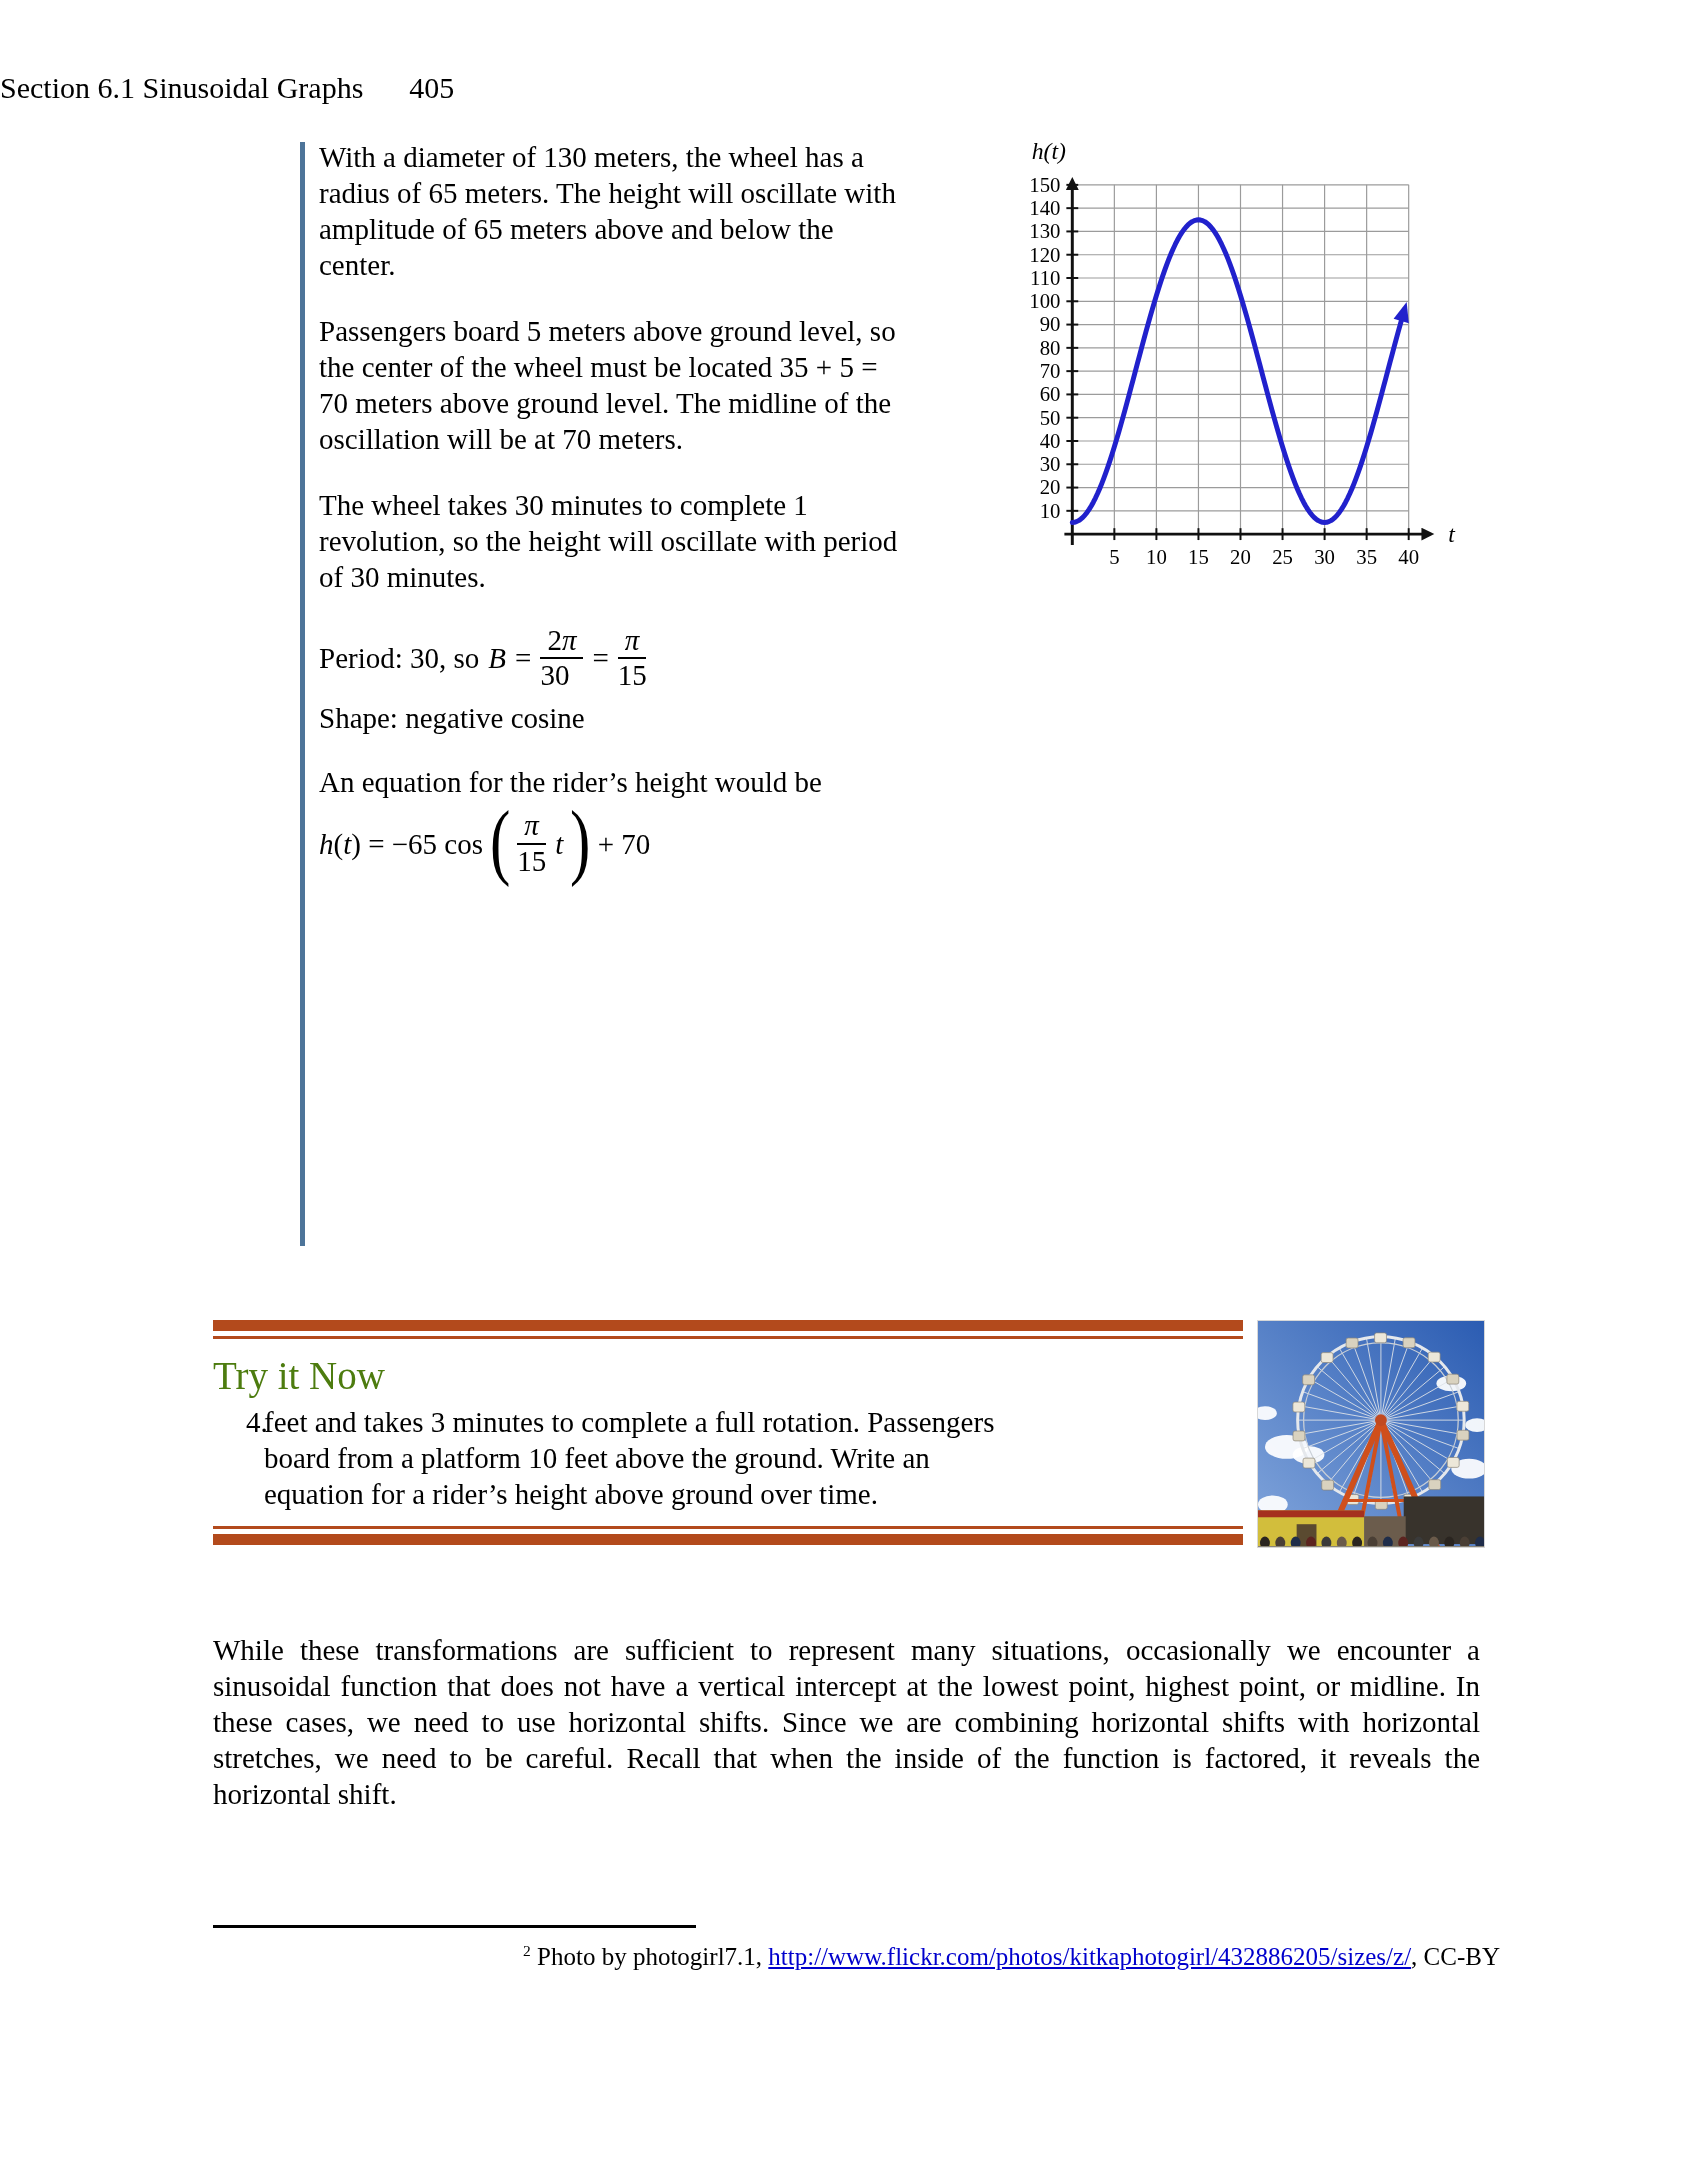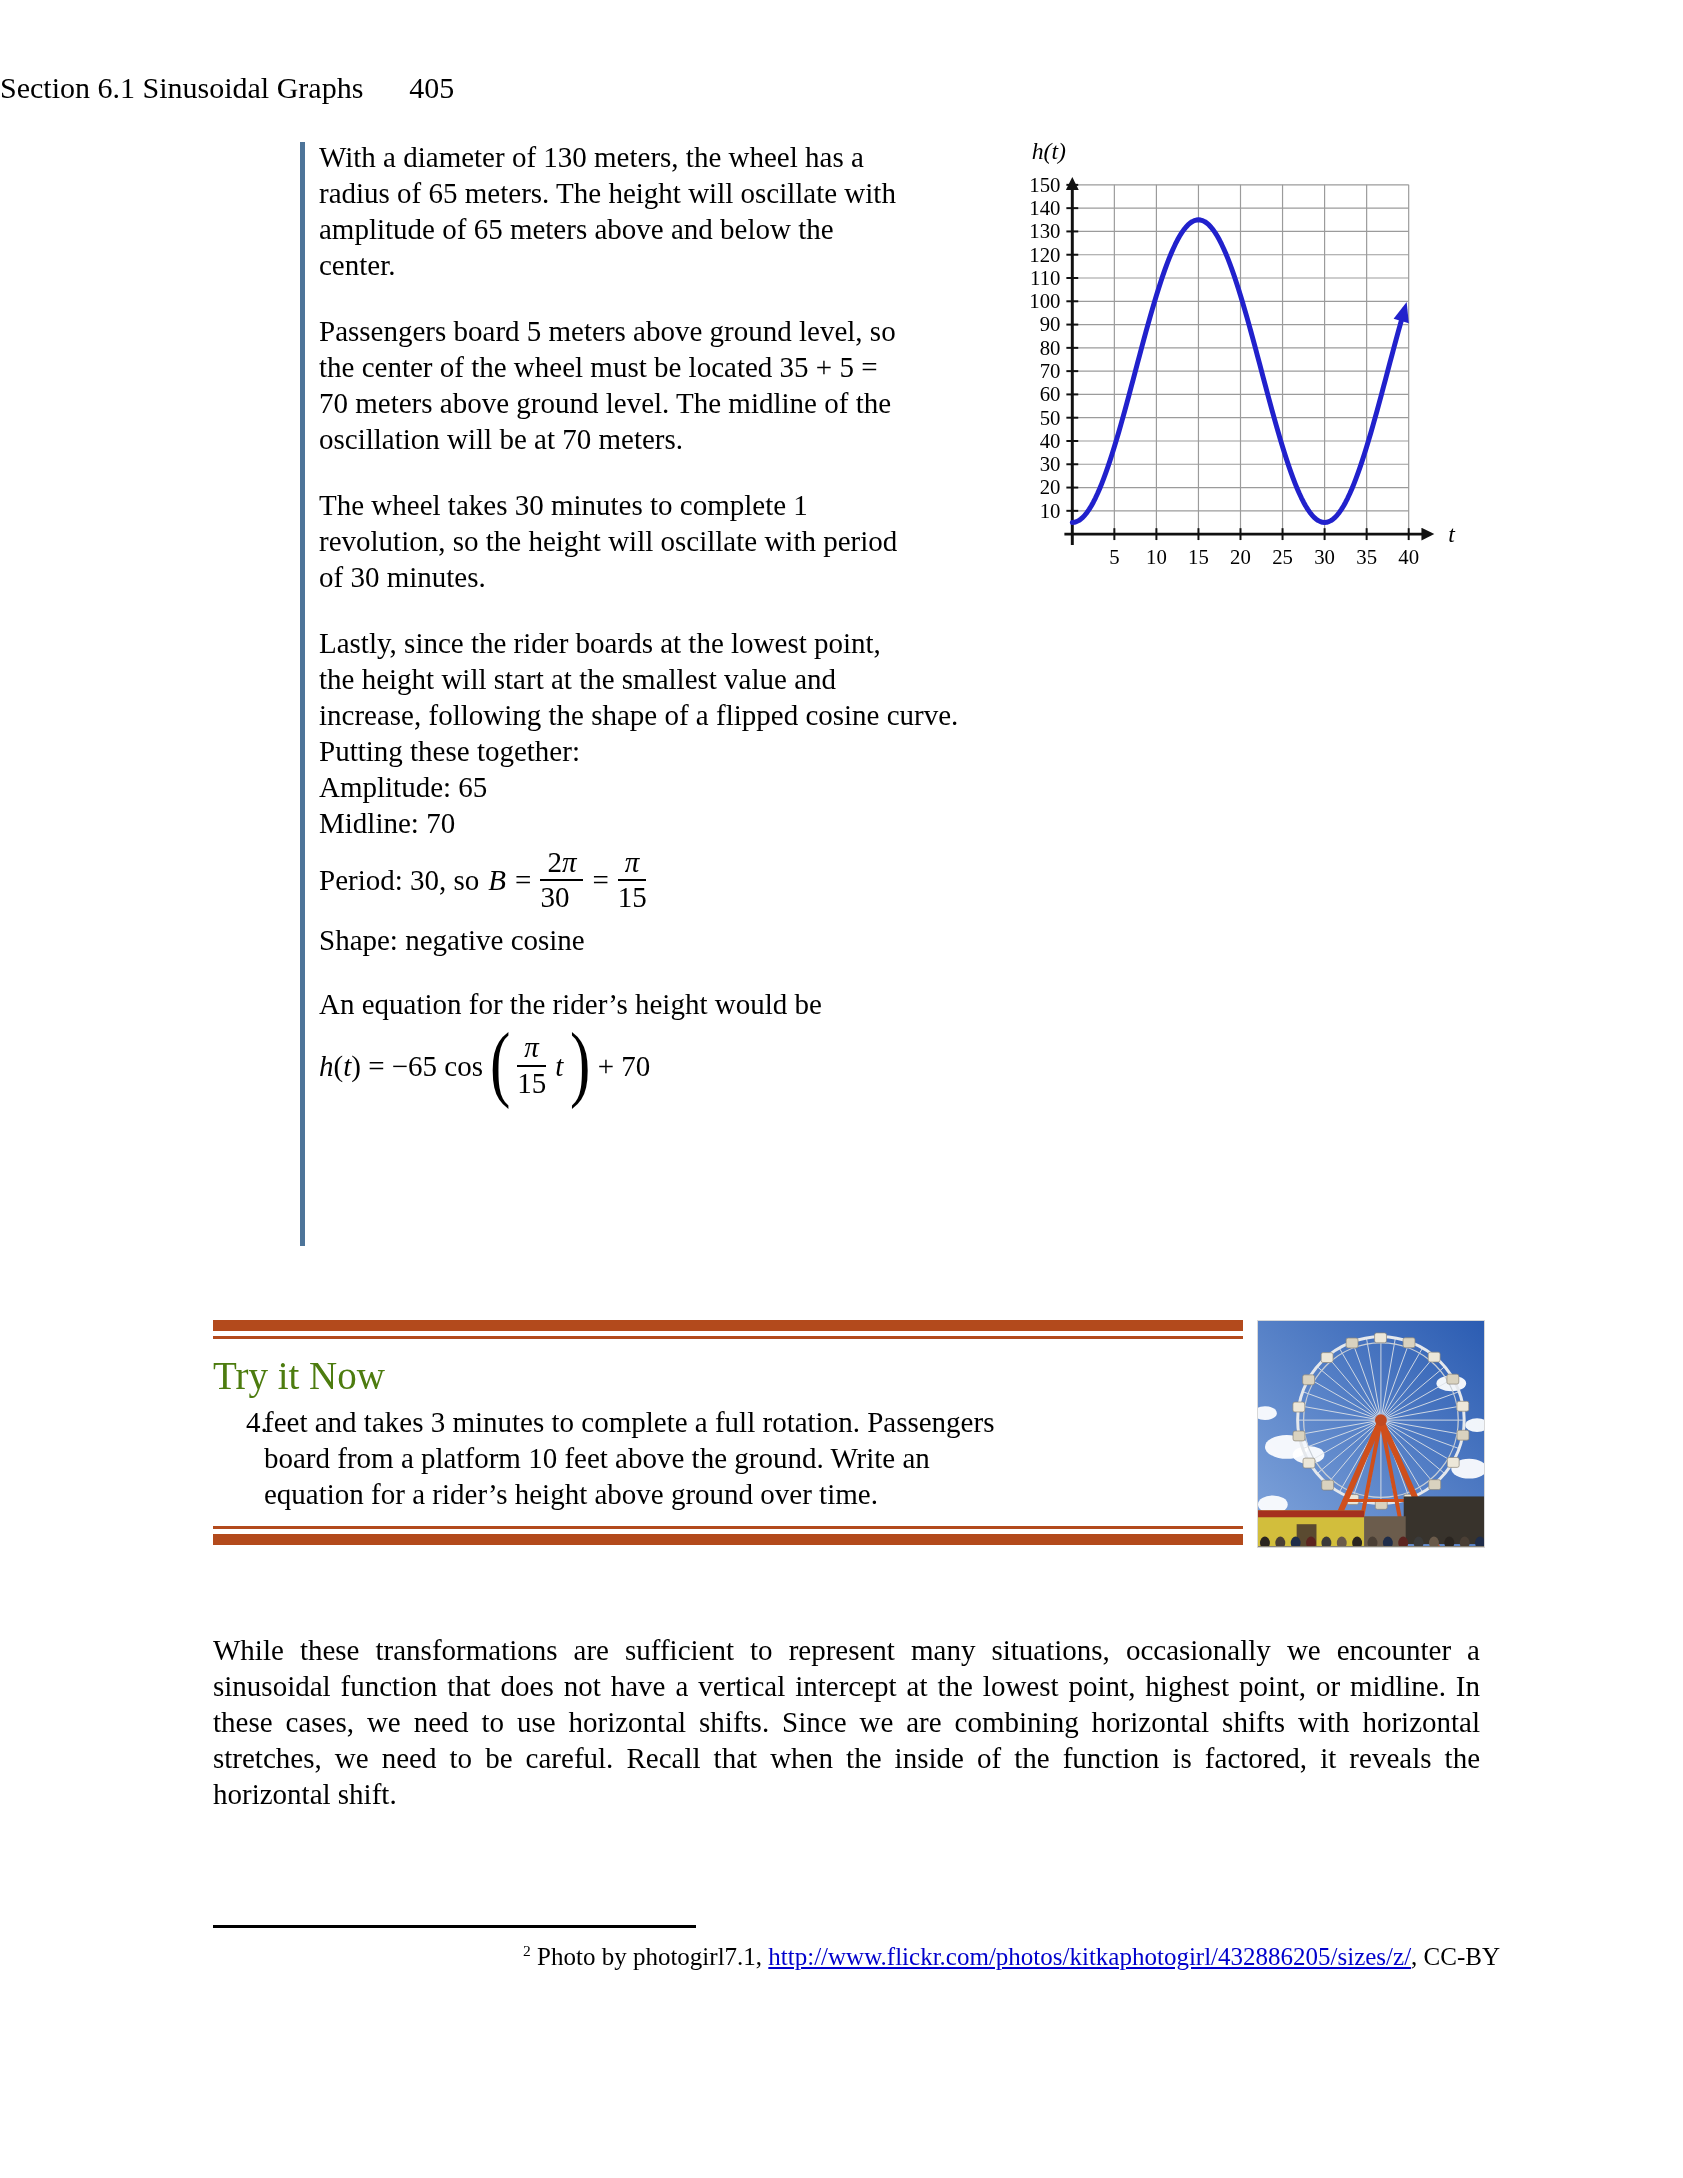--- a/index.html
+++ b/index.html
@@ -63,26 +63,20 @@
 radius of 65 meters.  The height will oscillate with
 amplitude of 65 meters above and below the
 center.</div>
     <div class="para preline">Passengers board 5 meters above ground level, so
 the center of the wheel must be located 35 + 5 =
 70 meters above ground level.  The midline of the
 oscillation will be at 70 meters.</div>
     <div class="para preline">The wheel takes 30 minutes to complete 1
 revolution, so the height will oscillate with period
 of 30 minutes.</div>
-    <div class="para tight preline">Lastly, since the rider boards at the lowest point,
-the height will start at the smallest value and
-increase, following the shape of a flipped cosine curve.
-Putting these together:
-Amplitude: 65
-Midline: 70</div>
 
     <div class="eq-row">
       <span>Period: 30, so</span>
       <span class="mvar">B</span>
       <span>=</span>
       <span class="frac">
         <span class="num"><span>2</span><span class="mvar">π</span></span>
         <span class="den">30</span>
       </span>
       <span>=</span>

